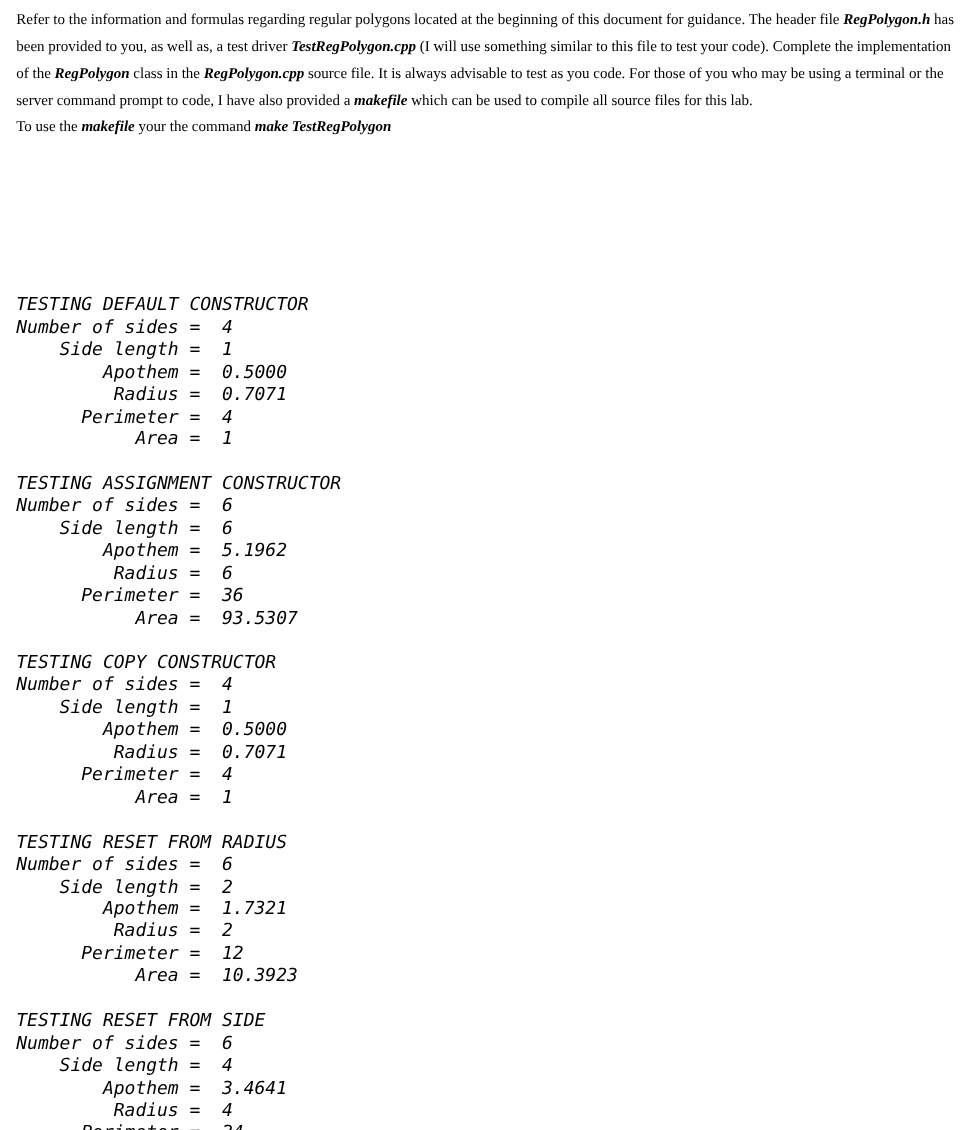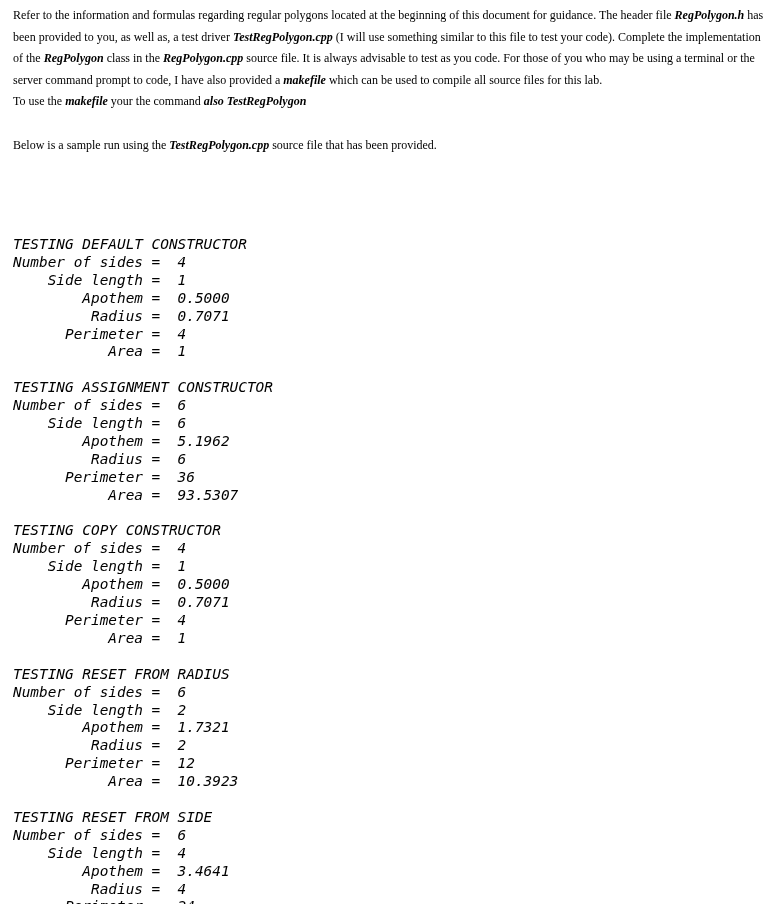--- a/index.html
+++ b/index.html
@@ -12,18 +12,17 @@
   .console { position:absolute; left:13px; top:236px;
     font-family:"DejaVu Sans Mono", monospace; font-size:14.4px; line-height:17.9px; white-space:pre; }
   .block { margin-bottom:17.9px;font-style:italic; }
   .row { display:block; }
 </style>
 </head>
 <body>
 
 <div class="prose">
   <p><span>Refer to the information and formulas regarding regular polygons located at the beginning of this document for guidance. The header file </span><b>RegPolygon.h</b><span> has been provided to you, as well as, a test driver </span><b>TestRegPolygon.cpp</b><span> (I will use something similar to this file to test your code). Complete the implementation of the </span><b>RegPolygon</b><span> class in the </span><b>RegPolygon.cpp</b><span> source file. It is always advisable to test as you code. For those of you who may be using a terminal or the server command prompt to code, I have also provided a </span><b>makefile</b><span> which can be used to compile all source files for this lab.</span></p>
-  <p><span>To use the </span><b>makefile</b><span> your the command </span><b>also TestRegPolygon</b></p>
+  <p><span>To use the </span><b>makefile</b><span> your the command </span><b>make TestRegPolygon</b></p>
   <div class="gap"></div>
-  <p><span>Below is a sample run using the </span><b>TestRegPolygon.cpp</b><span> source file that has been provided.</span></p>
 </div>
 
 <div class="console" id="console"><div class="block"><span class="row">TESTING DEFAULT CONSTRUCTOR</span><span class="row">Number of sides =  4</span><span class="row">    Side length =  1</span><span class="row">        Apothem =  0.5000</span><span class="row">         Radius =  0.7071</span><span class="row">      Perimeter =  4</span><span class="row">           Area =  1</span></div><div class="block"><span class="row">TESTING ASSIGNMENT CONSTRUCTOR</span><span class="row">Number of sides =  6</span><span class="row">    Side length =  6</span><span class="row">        Apothem =  5.1962</span><span class="row">         Radius =  6</span><span class="row">      Perimeter =  36</span><span class="row">           Area =  93.5307</span></div><div class="block"><span class="row">TESTING COPY CONSTRUCTOR</span><span class="row">Number of sides =  4</span><span class="row">    Side length =  1</span><span class="row">        Apothem =  0.5000</span><span class="row">         Radius =  0.7071</span><span class="row">      Perimeter =  4</span><span class="row">           Area =  1</span></div><div class="block"><span class="row">TESTING RESET FROM RADIUS</span><span class="row">Number of sides =  6</span><span class="row">    Side length =  2</span><span class="row">        Apothem =  1.7321</span><span class="row">         Radius =  2</span><span class="row">      Perimeter =  12</span><span class="row">           Area =  10.3923</span></div><div class="block"><span class="row">TESTING RESET FROM SIDE</span><span class="row">Number of sides =  6</span><span class="row">    Side length =  4</span><span class="row">        Apothem =  3.4641</span><span class="row">         Radius =  4</span><span class="row">      Perimeter =  24</span></div></div>
 
 </body></html>

